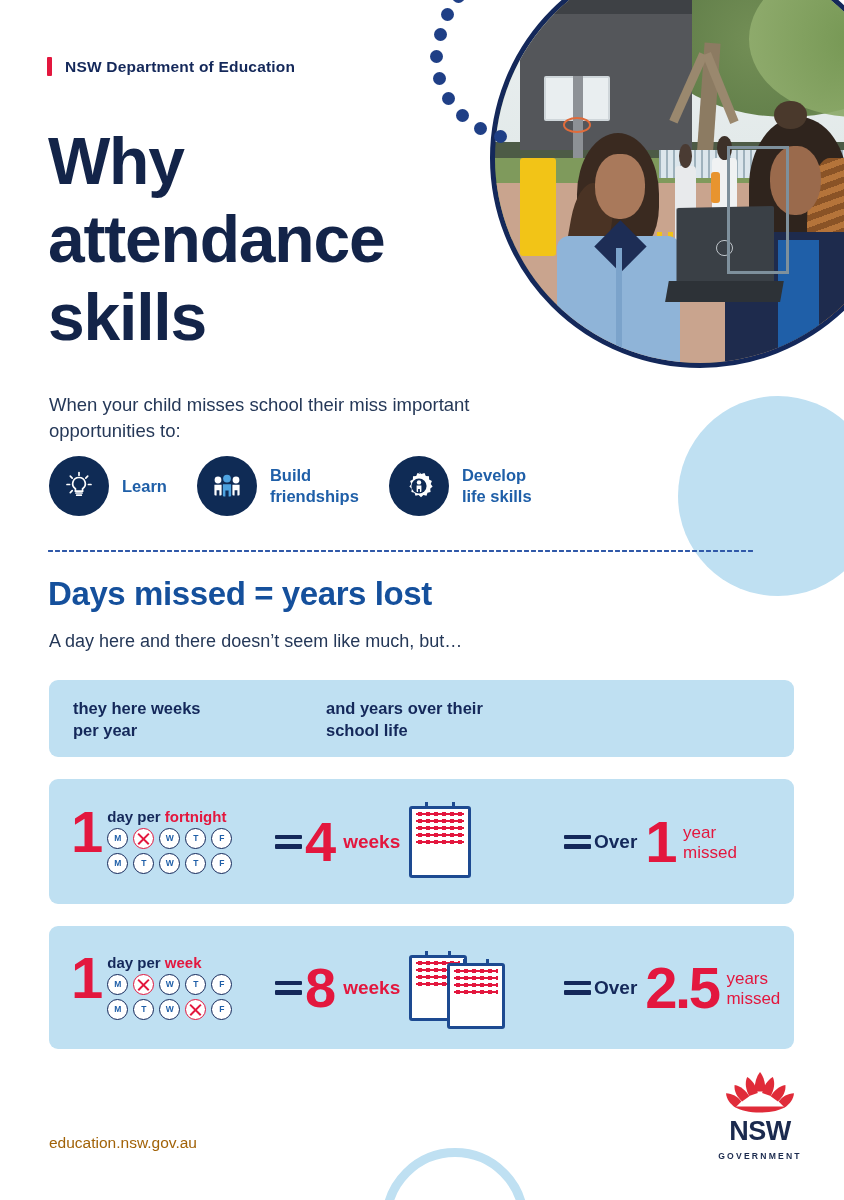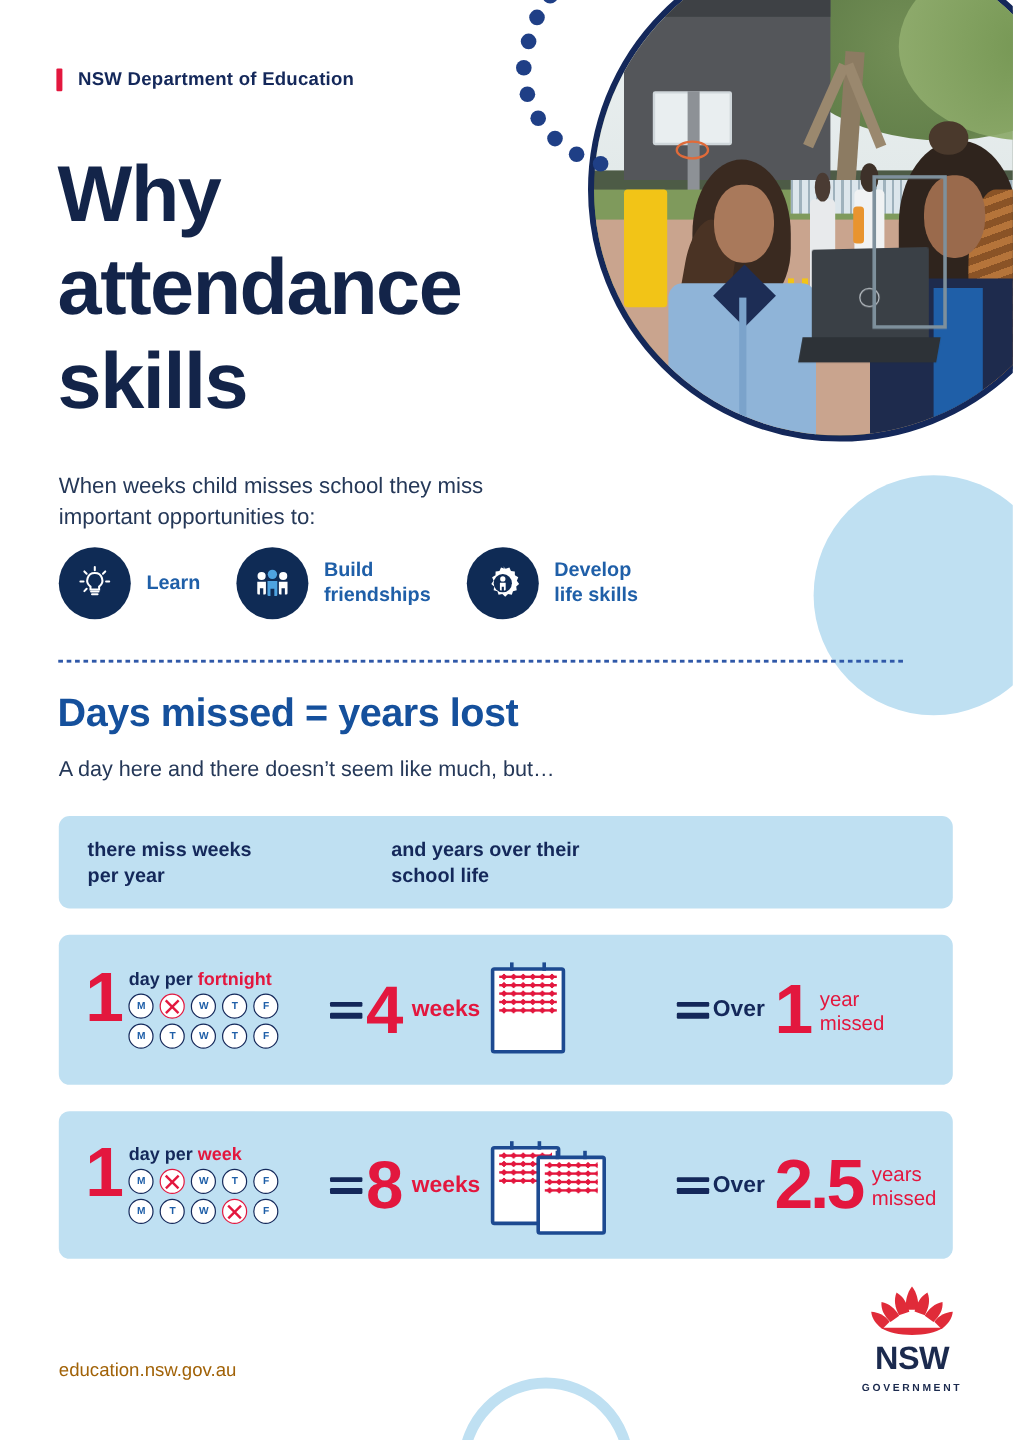--- a/index.html
+++ b/index.html
@@ -257,21 +257,21 @@
   <span style="left:44px;top:132px;"></span>
   <span style="left:64px;top:140px;"></span>
 </div>
 
 <div class="brandbar">
   <span class="tick"></span>
   <span class="btxt">NSW Department of Education</span>
 </div>
 
 <h1 class="title">Why attendance skills</h1>
-<p class="lede">When weeks child misses school they miss important opportunities to:</p>
+<p class="lede">When your child misses school their miss important opportunities to:</p>
 
 <div class="features">
 
   <div class="feature">
     <span class="fcircle">
       <svg width="34" height="34" viewBox="0 0 34 34">
         <g stroke="#fff" stroke-width="1.7" fill="none" stroke-linecap="round">
           <path d="M17 8.5a6.2 6.2 0 0 0-3.6 11.3v2.4h7.2v-2.4A6.2 6.2 0 0 0 17 8.5z" fill="none"></path>
           <line x1="13.9" y1="24" x2="20.1" y2="24"></line>
           <line x1="14.7" y1="26.2" x2="19.3" y2="26.2"></line>
@@ -324,21 +324,21 @@
   </div>
 </div>
 
 <div class="dotted-divider"></div>
 
 <h2 class="sec-title">Days missed = years lost</h2>
 <p class="sec-sub">A day here and there doesn’t seem like much, but…</p>
 
 <div class="panel" id="panel-head">
   <div class="head-grid">
-    <div class="head-cell hc2">there miss weeks
+    <div class="head-cell hc2">they here weeks
 per year</div>
     <div class="head-cell hc3">and years over their
 school life</div>
   </div>
 </div>
 
 <div class="panel" id="row-1">
   <div class="row-grid">
     <div class="colA">
       <span class="bignum">1</span>

